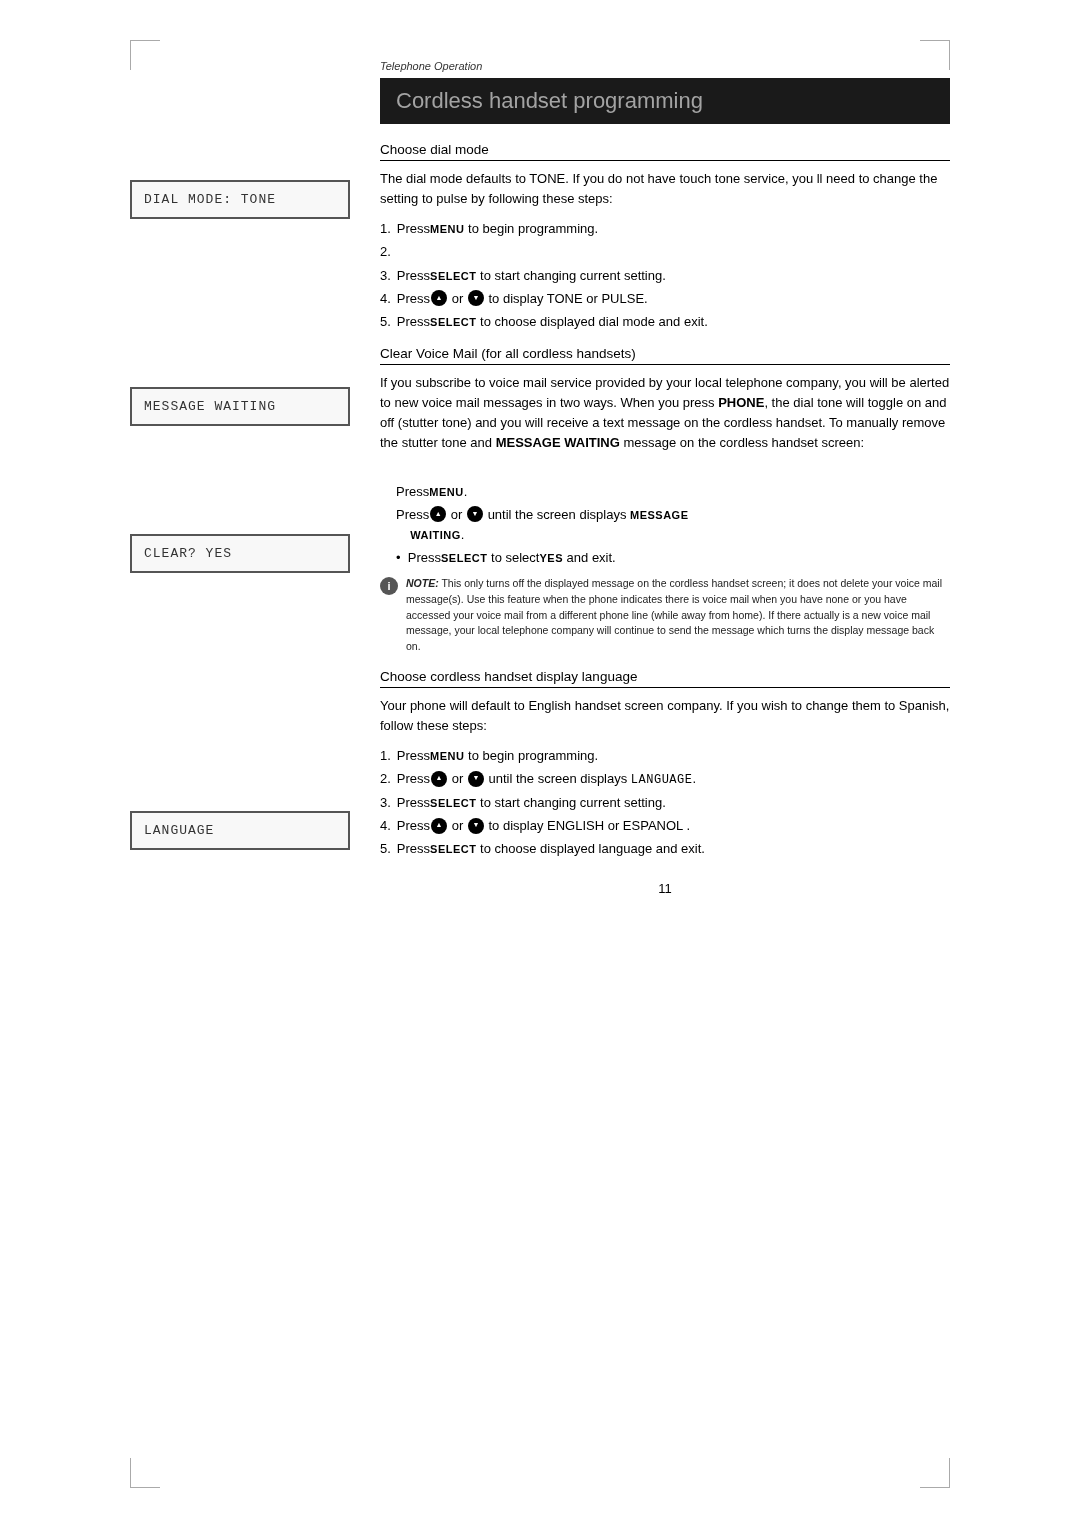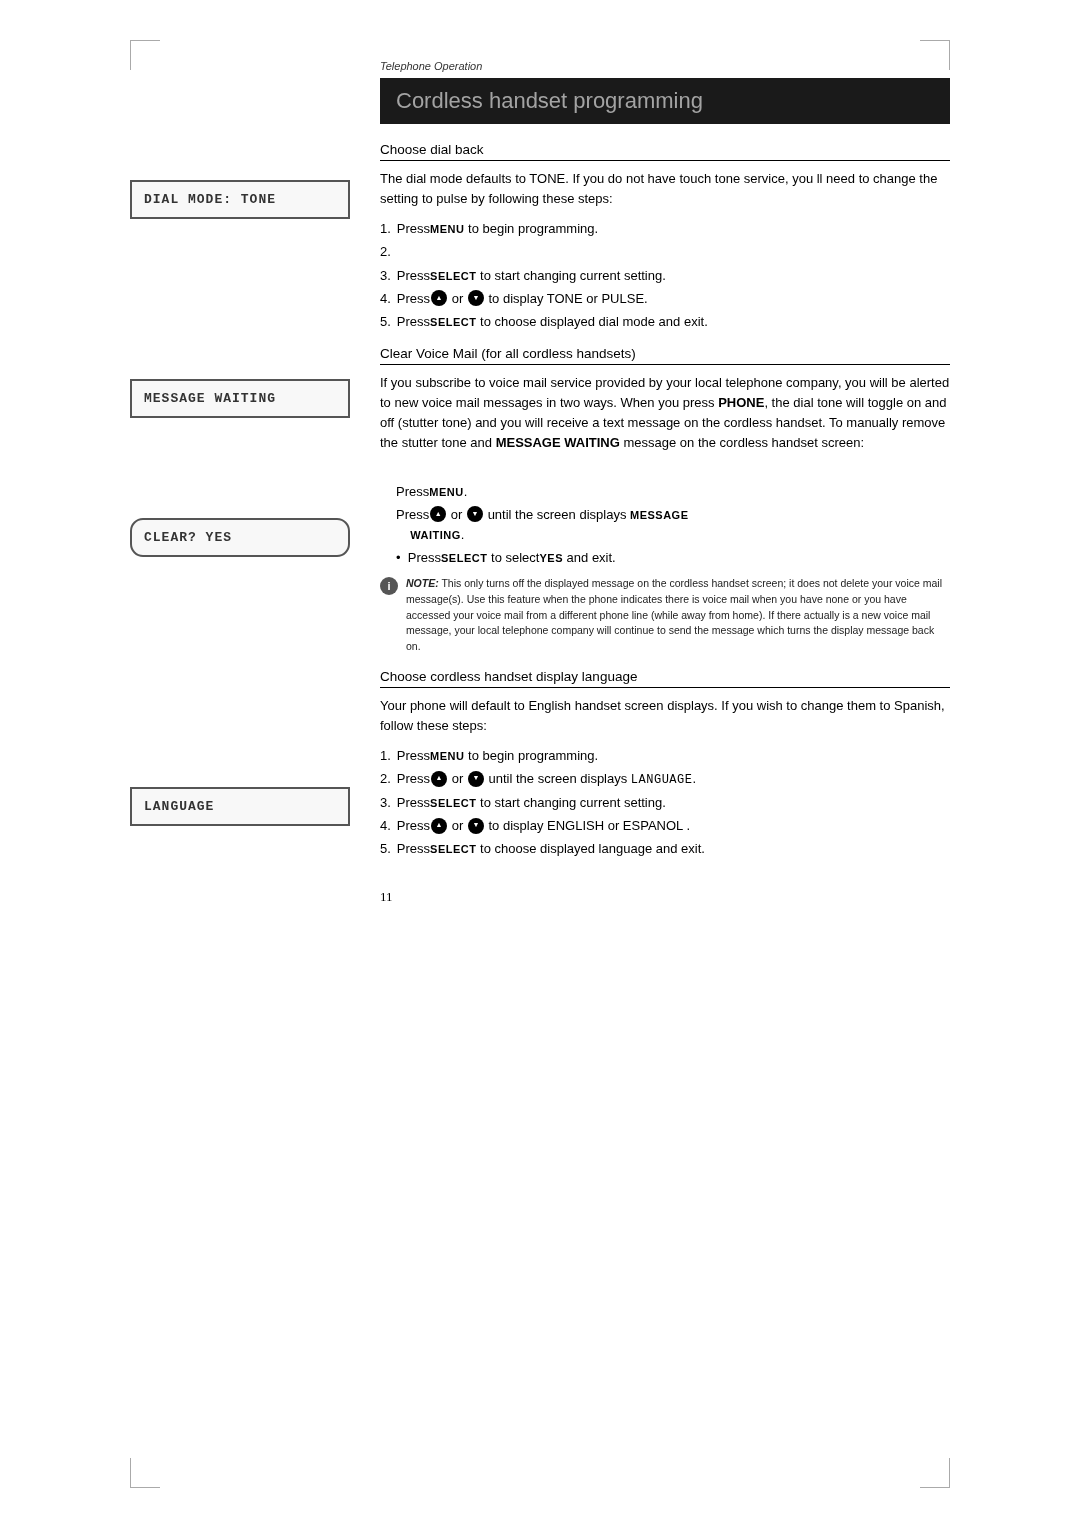--- a/index.html
+++ b/index.html
@@ -51,38 +51,37 @@
       gap: 0;
     }
 
     
     .left-col {
       width: 220px;
       flex-shrink: 0;
       padding-top: 120px;
       display: flex;
       flex-direction: column;
-      gap: 0;
-      font-weight: bold;
+      gap: 8px;
     }
 
     .device-screen {
       border: 2px solid #555;
       padding: 10px 12px;
       margin-bottom: 0;
       font-family: 'Courier New', Courier, monospace;
       font-size: 13px;
       letter-spacing: 1px;
       color: #333;
       background: #f8f8f8;
     }
 
     .screen-dial { margin-top: 0; margin-bottom: 160px; }
     .screen-message { margin-bottom: 100px; }
-    .screen-clear { margin-bottom: 220px; border-radius: 13px; }
+    .screen-clear { margin-bottom: 220px; }
     .screen-language { margin-top: 10px; }
 
     
     .right-col {
       flex: 1;
       padding-left: 30px;
     }
 
     .section-label {
       font-style: italic;
@@ -195,24 +194,24 @@
       margin-top: 1px;
     }
 
     .monospace-display {
       font-family: 'Courier New', Courier, monospace;
       font-size: 12px;
       letter-spacing: 0.5px;
     }
 
     .page-number {
-      font-size: 13px;
-      margin-top: 30px;
+      text-align: center;
+      font-size: 13px;
+      margin-top: 22px;
       color: #000;
-      font-family: Liberation Serif, serif;
     }
   </style>
 </head>
 <body>
 
 <div class="page">
 
   <div class="corner-mark corner-tl-v"></div>
   <div class="corner-mark-h corner-tl-h"></div>
   <div class="corner-mark corner-tr-v"></div>
@@ -230,21 +229,21 @@
       <div class="device-screen screen-clear">CLEAR? YES</div>
       <div class="device-screen screen-language">LANGUAGE</div>
     </div>
 
     <div class="right-col">
 
       <div class="section-label">Telephone Operation</div>
 
       <div class="section-title-block">Cordless handset programming</div>
 
-      <div class="subsection-header">Choose dial back</div>
+      <div class="subsection-header">Choose dial mode</div>
 
       <p class="body-text">The dial mode defaults to TONE. If you do not have touch tone service, you ll need to change the setting to pulse by following these steps:</p>
 
       <ol class="numbered-list">
         <li>
           <span class="li-num">1.</span>
           <span>Press<span class="bold sc">MENU</span> to begin programming.</span>
         </li>
         <li>
           <span class="li-num">2.</span>
@@ -281,21 +280,21 @@
         </div>
       </div>
 
       <div class="note-block">
         <span class="info-icon">i</span>
         <span><span class="bold"><em>NOTE:</em></span> This only turns off the displayed message on the cordless handset screen; it does not delete your voice mail message(s). Use this feature when the phone indicates there is voice mail when you have none or you have accessed your voice mail from a different phone line (while away from home). If there actually is a new voice mail message, your local telephone company will continue to send the message which turns the display message back on.</span>
       </div>
 
       <div class="subsection-header">Choose cordless handset display language</div>
 
-      <p class="body-text">Your phone will default to English handset screen displays. If you wish to change them to Spanish, follow these steps:</p>
+      <p class="body-text">Your phone will default to English handset screen company. If you wish to change them to Spanish, follow these steps:</p>
 
       <ol class="numbered-list">
         <li>
           <span class="li-num">1.</span>
           <span>Press<span class="bold sc">MENU</span> to begin programming.</span>
         </li>
         <li>
           <span class="li-num">2.</span>
           <span>Press<span class="circle-btn circle-up"></span> or <span class="circle-btn circle-down"></span> until the screen displays <span class="monospace-display">LANGUAGE</span>.</span>
         </li>

